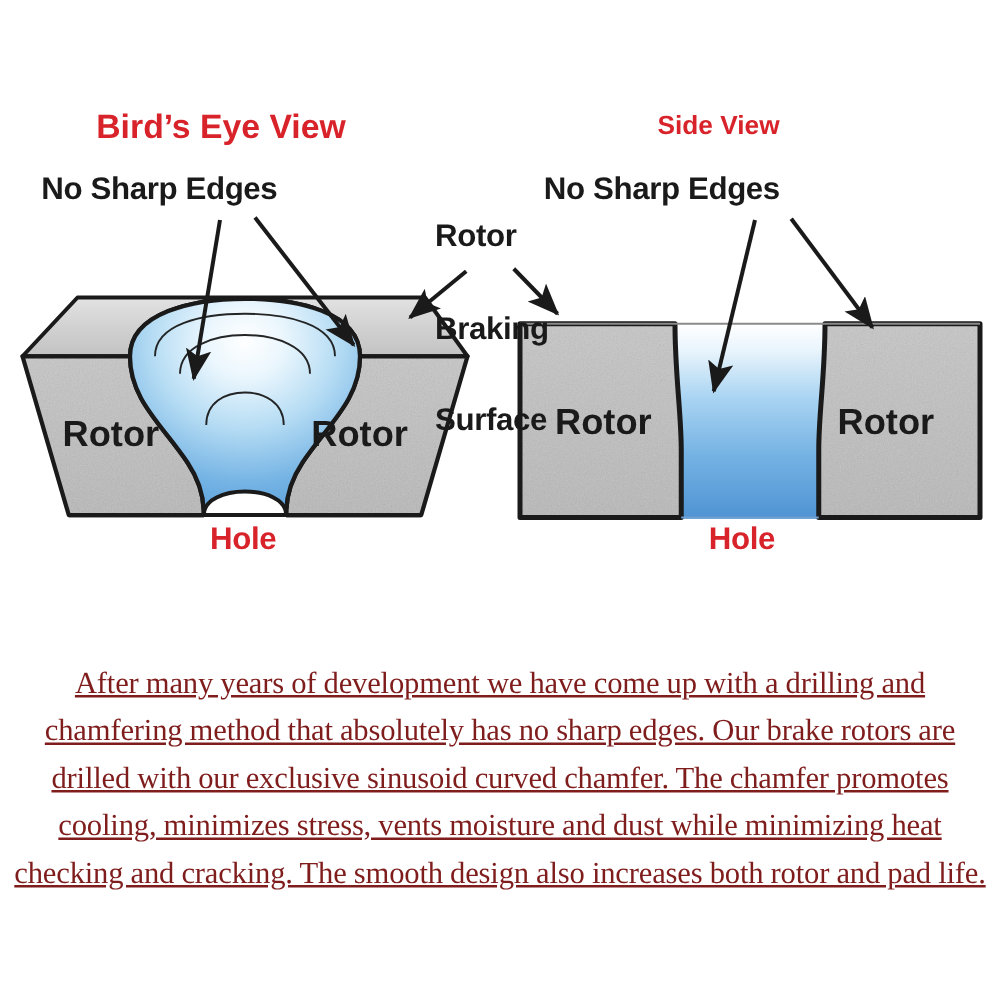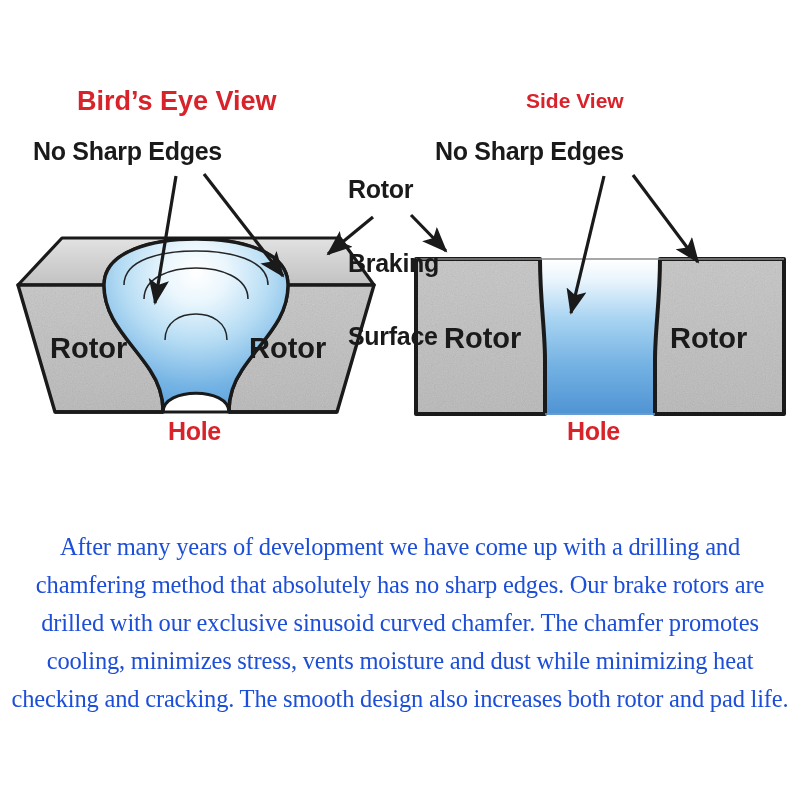--- a/index.html
+++ b/index.html
@@ -94,23 +94,24 @@
 
   #paragraph {
     position: absolute;
     left: 8px;
     top: 528px;
     width: 784px;
     text-align: center;
     font-family: "Liberation Serif", serif;
     font-size: 24.5px;
     line-height: 38px;
-    color: #1d4ed8;
+    color: #7f1d1d;
     letter-spacing: -0.15px;
     word-spacing: -0.2px;
+    text-decoration: underline;
   }
 </style>
 </head>
 <body>
 
 <div id="page">
 
   <svg class="diagram-svg" viewBox="0 0 800 800">
     <defs>
 

